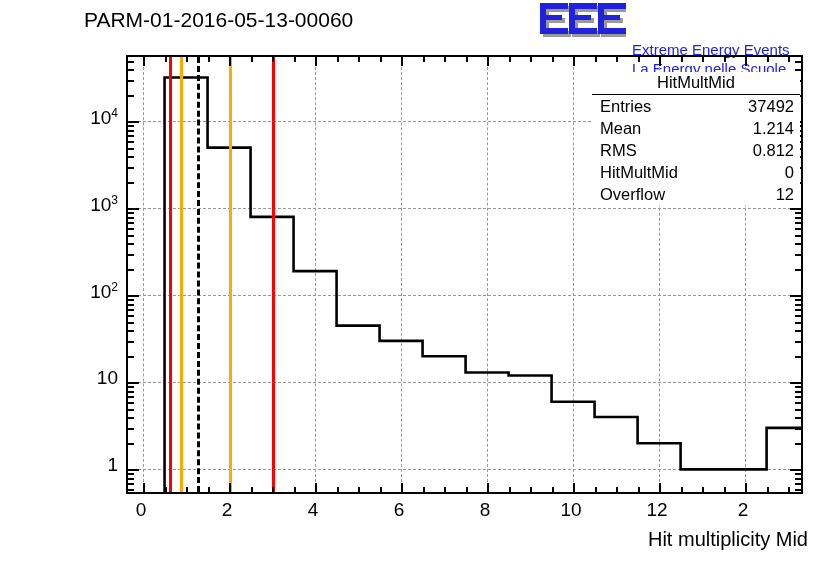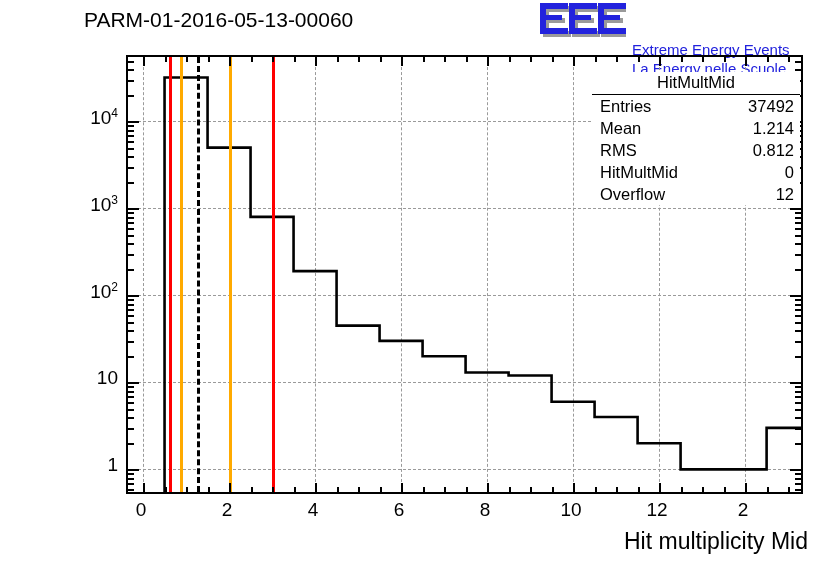--- a/index.html
+++ b/index.html
@@ -44,21 +44,21 @@
   .ytick-r{right:0;width:11px;height:2px;}
   .ytick-r.minor{width:6px;height:2px;}
   .xtick-b{bottom:0;height:9px;width:2px;}
   .xtick-b.minor{height:5px;}
   .xtick-t{top:0;height:9px;width:2px;}
   .xtick-t.minor{height:5px;}
   .ylabel-box{position:absolute;width:60px;text-align:right;font-size:19px;color:#000;}
   .ylabel-box sup{font-size:12px;vertical-align:super;}
   .xlabel-box{position:absolute;width:40px;text-align:center;font-size:19px;color:#000;}
   .axis-title{
-    position:absolute;right:28px;top:528px;font-size:23px;color:#000;white-space:nowrap;
+    position:absolute;right:28px;top:528px;font-size:20px;color:#000;white-space:nowrap;
   }
 
   
   .vline{position:absolute;top:0;height:100%;width:0;}
 
   
   .statbox{
     position:absolute;left:592px;top:72px;width:208px;
     background:#ffffff;font-size:16.5px;color:#000;
     padding:0;box-sizing:border-box;

